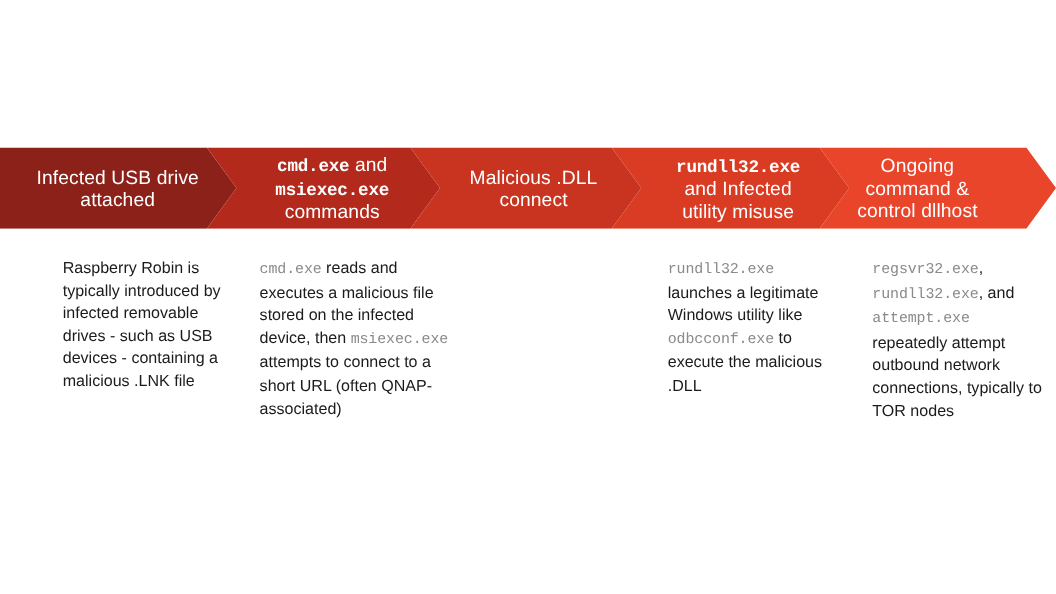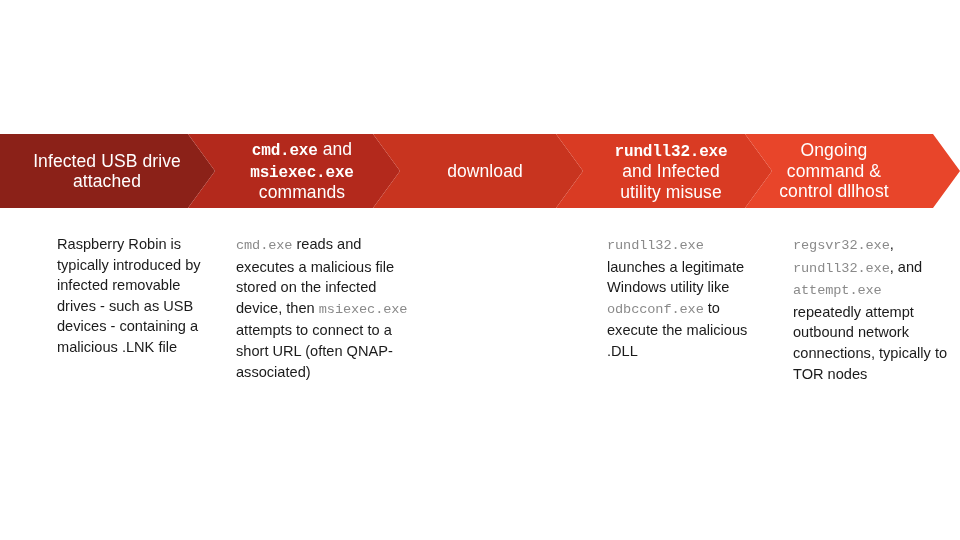--- a/index.html
+++ b/index.html
@@ -111,21 +111,22 @@
     <div class="chev-label" id="lbl-0">
         <span class="ln">Infected USB drive</span>
         <span class="ln">attached</span>
       </div>
     <div class="chev-label" id="lbl-1">
         <span class="ln"><code>cmd.exe</code> and</span>
         <span class="ln"><code>msiexec.exe</code></span>
         <span class="ln">commands</span>
       </div>
     <div class="chev-label" id="lbl-2">
-        <span class="ln">download</span>
+        <span class="ln">Malicious .DLL</span>
+        <span class="ln">connect</span>
       </div>
     <div class="chev-label" id="lbl-3">
         <span class="ln"><code>rundll32.exe</code></span>
         <span class="ln">and Infected</span>
         <span class="ln">utility misuse</span>
       </div>
     <div class="chev-label" id="lbl-4">
         <span class="ln">Ongoing</span>
         <span class="ln">command &amp;</span>
         <span class="ln">control dllhost</span>

